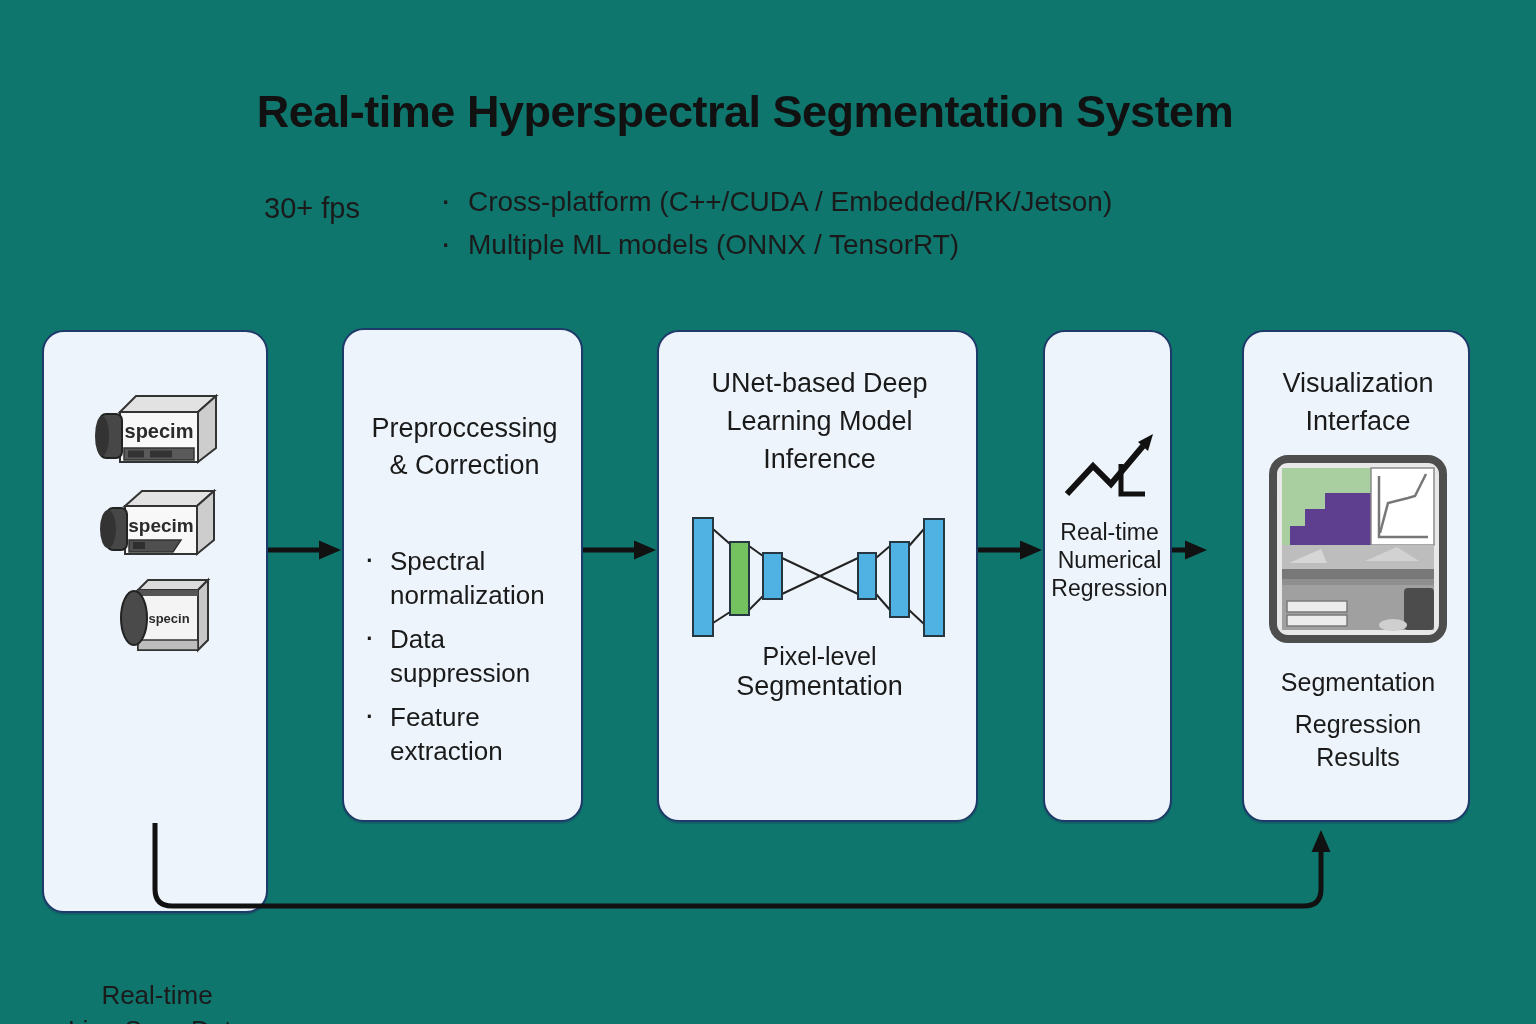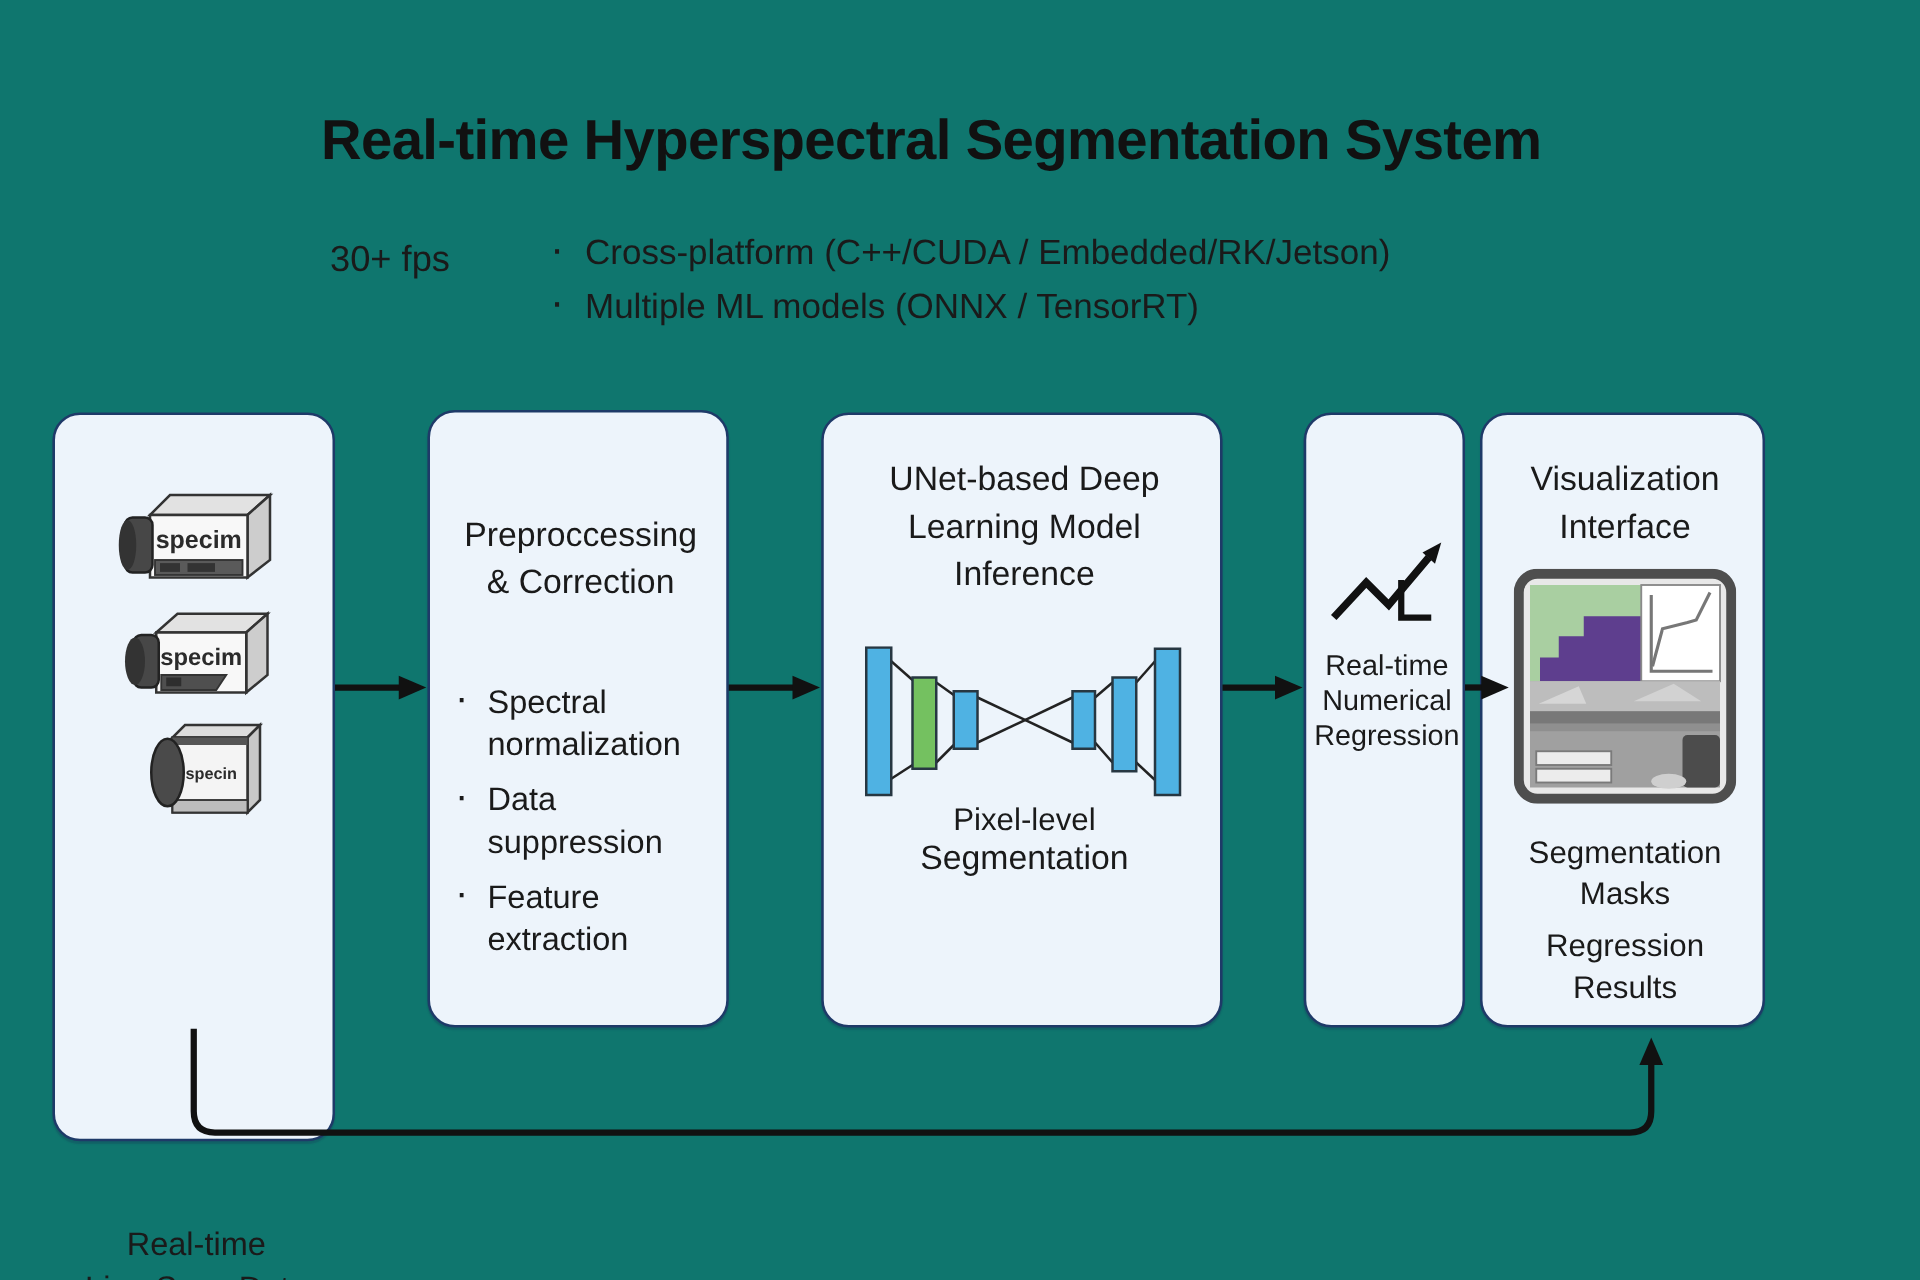--- a/index.html
+++ b/index.html
@@ -20,21 +20,21 @@
   
   .flowbox{
     position:absolute;box-sizing:border-box;
     background:var(--box-fill);border:2.5px solid var(--box-border);
     border-radius:22px;box-shadow:0 2px 1px rgba(25,45,85,0.25);
   }
   #box-acquisition{left:42px;top:330px;width:226px;height:583px;}
   #box-preprocessing{left:342px;top:328px;width:241px;height:494px;}
   #box-inference{left:657px;top:330px;width:321px;height:492px;}
   #box-regression{left:1043px;top:330px;width:129px;height:492px;}
-  #box-visualization{left:1184px;top:330px;width:228px;height:492px;}
+  #box-visualization{left:1242px;top:330px;width:228px;height:492px;}
   
   .cameras{left:0;top:52px;width:226px;}
   .cameras svg{display:block;margin:0 auto;transform:translateX(7px);}
   .cam-gap1{margin-top:2px;}
   .acq-text{left:0;top:646px;width:226px;text-align:center;font-size:26px;line-height:35px;}
   .cam-label{font-family:"Liberation Sans",sans-serif;font-weight:bold;fill:#2b2b2b;}
   
   .b2-head{left:0;top:80px;width:241px;text-align:center;font-size:27px;line-height:37px;}
   .b2-list{left:20px;top:214px;width:200px;font-size:26px;line-height:34px;}
   .b2-item{position:relative;padding-left:26px;margin-bottom:10px;}
@@ -198,21 +198,20 @@
         <rect x="13" y="114" width="152" height="10" fill="#787878"></rect>
         <rect x="13" y="124" width="152" height="6" fill="#8f8f8f"></rect>
         <rect x="135" y="133" width="30" height="42" rx="4" fill="#4c4c4c"></rect>
         <ellipse cx="124" cy="170" rx="14" ry="6" fill="#cfcfcf"></ellipse>
         <rect x="18" y="146" width="60" height="11" fill="#ececec" stroke="#7a7a7a" stroke-width="1.5"></rect>
         <rect x="18" y="160" width="60" height="11" fill="#ececec" stroke="#7a7a7a" stroke-width="1.5"></rect>
       </g>
     </svg>
     <div class="abs b5-cap">
       <div>Segmentation</div>
-      <div>Masks</div>
       <div class="b5-gap">Regression</div>
       <div>Results</div>
     </div>
   </div>
 
   <svg id="arrow-overlay" class="abs" width="1536" height="1024" viewBox="0 0 1536 1024">
     <g>
       <line class="arrow-shape" x1="268" y1="550" x2="322" y2="550"></line>
       <polygon class="arrow-head" points="341,550 319,540.5 319,559.5"></polygon>
     </g>

